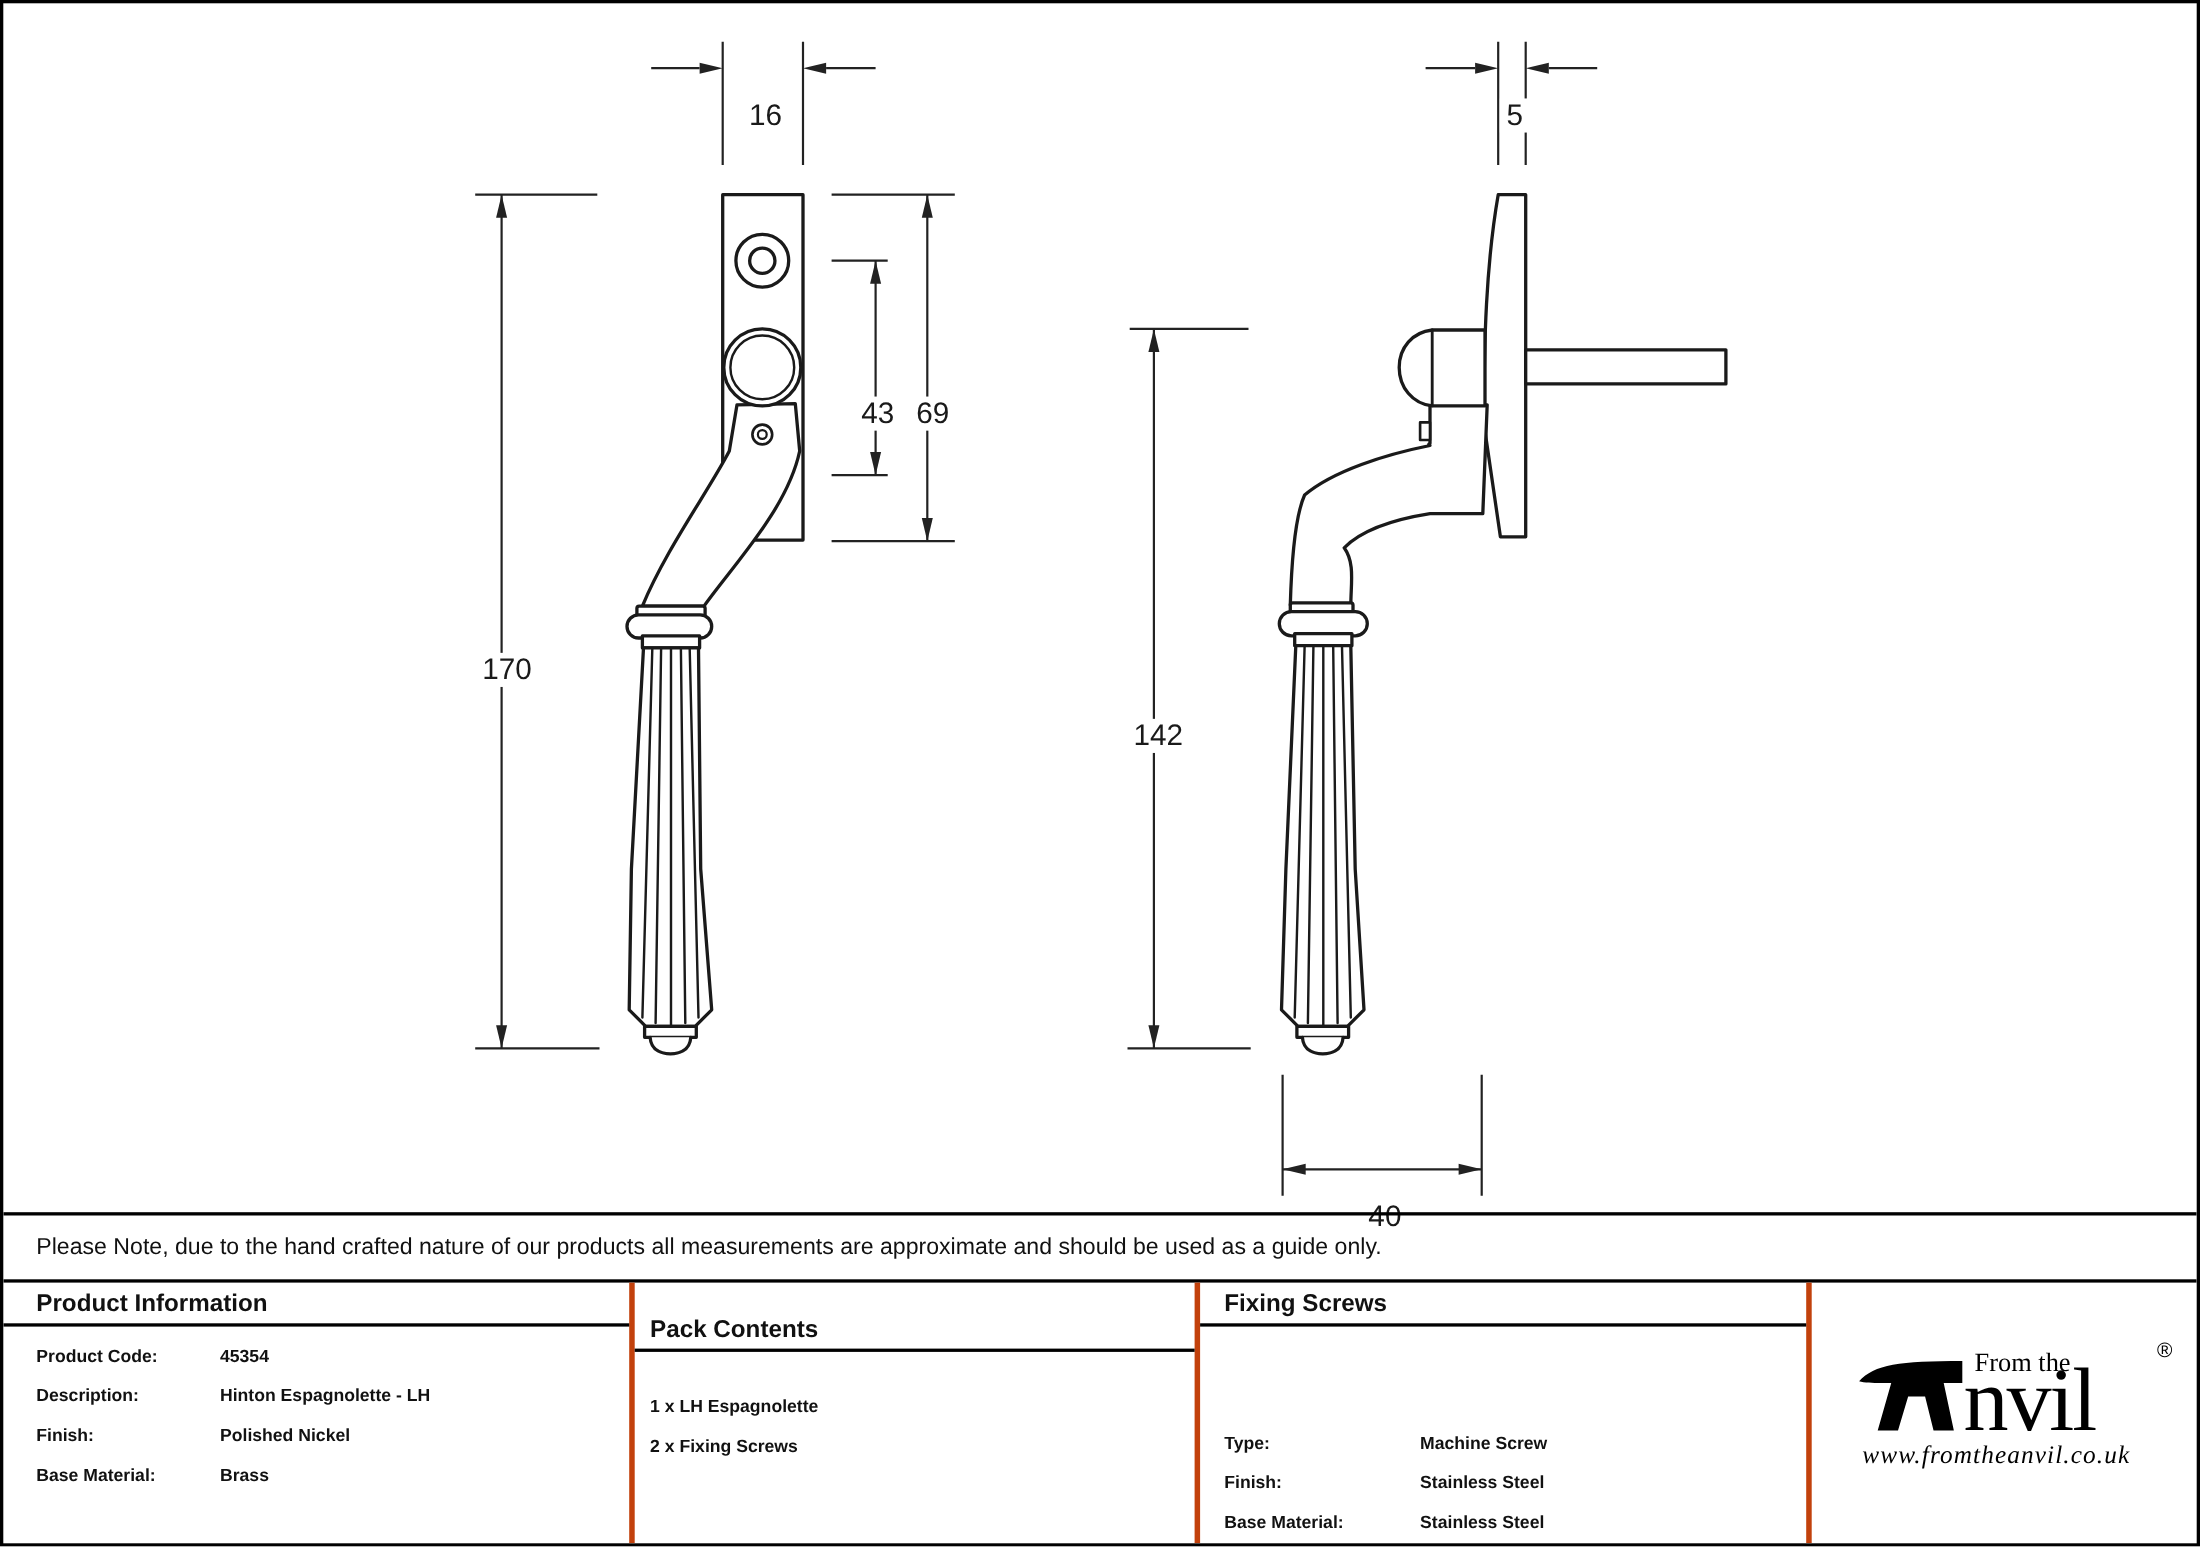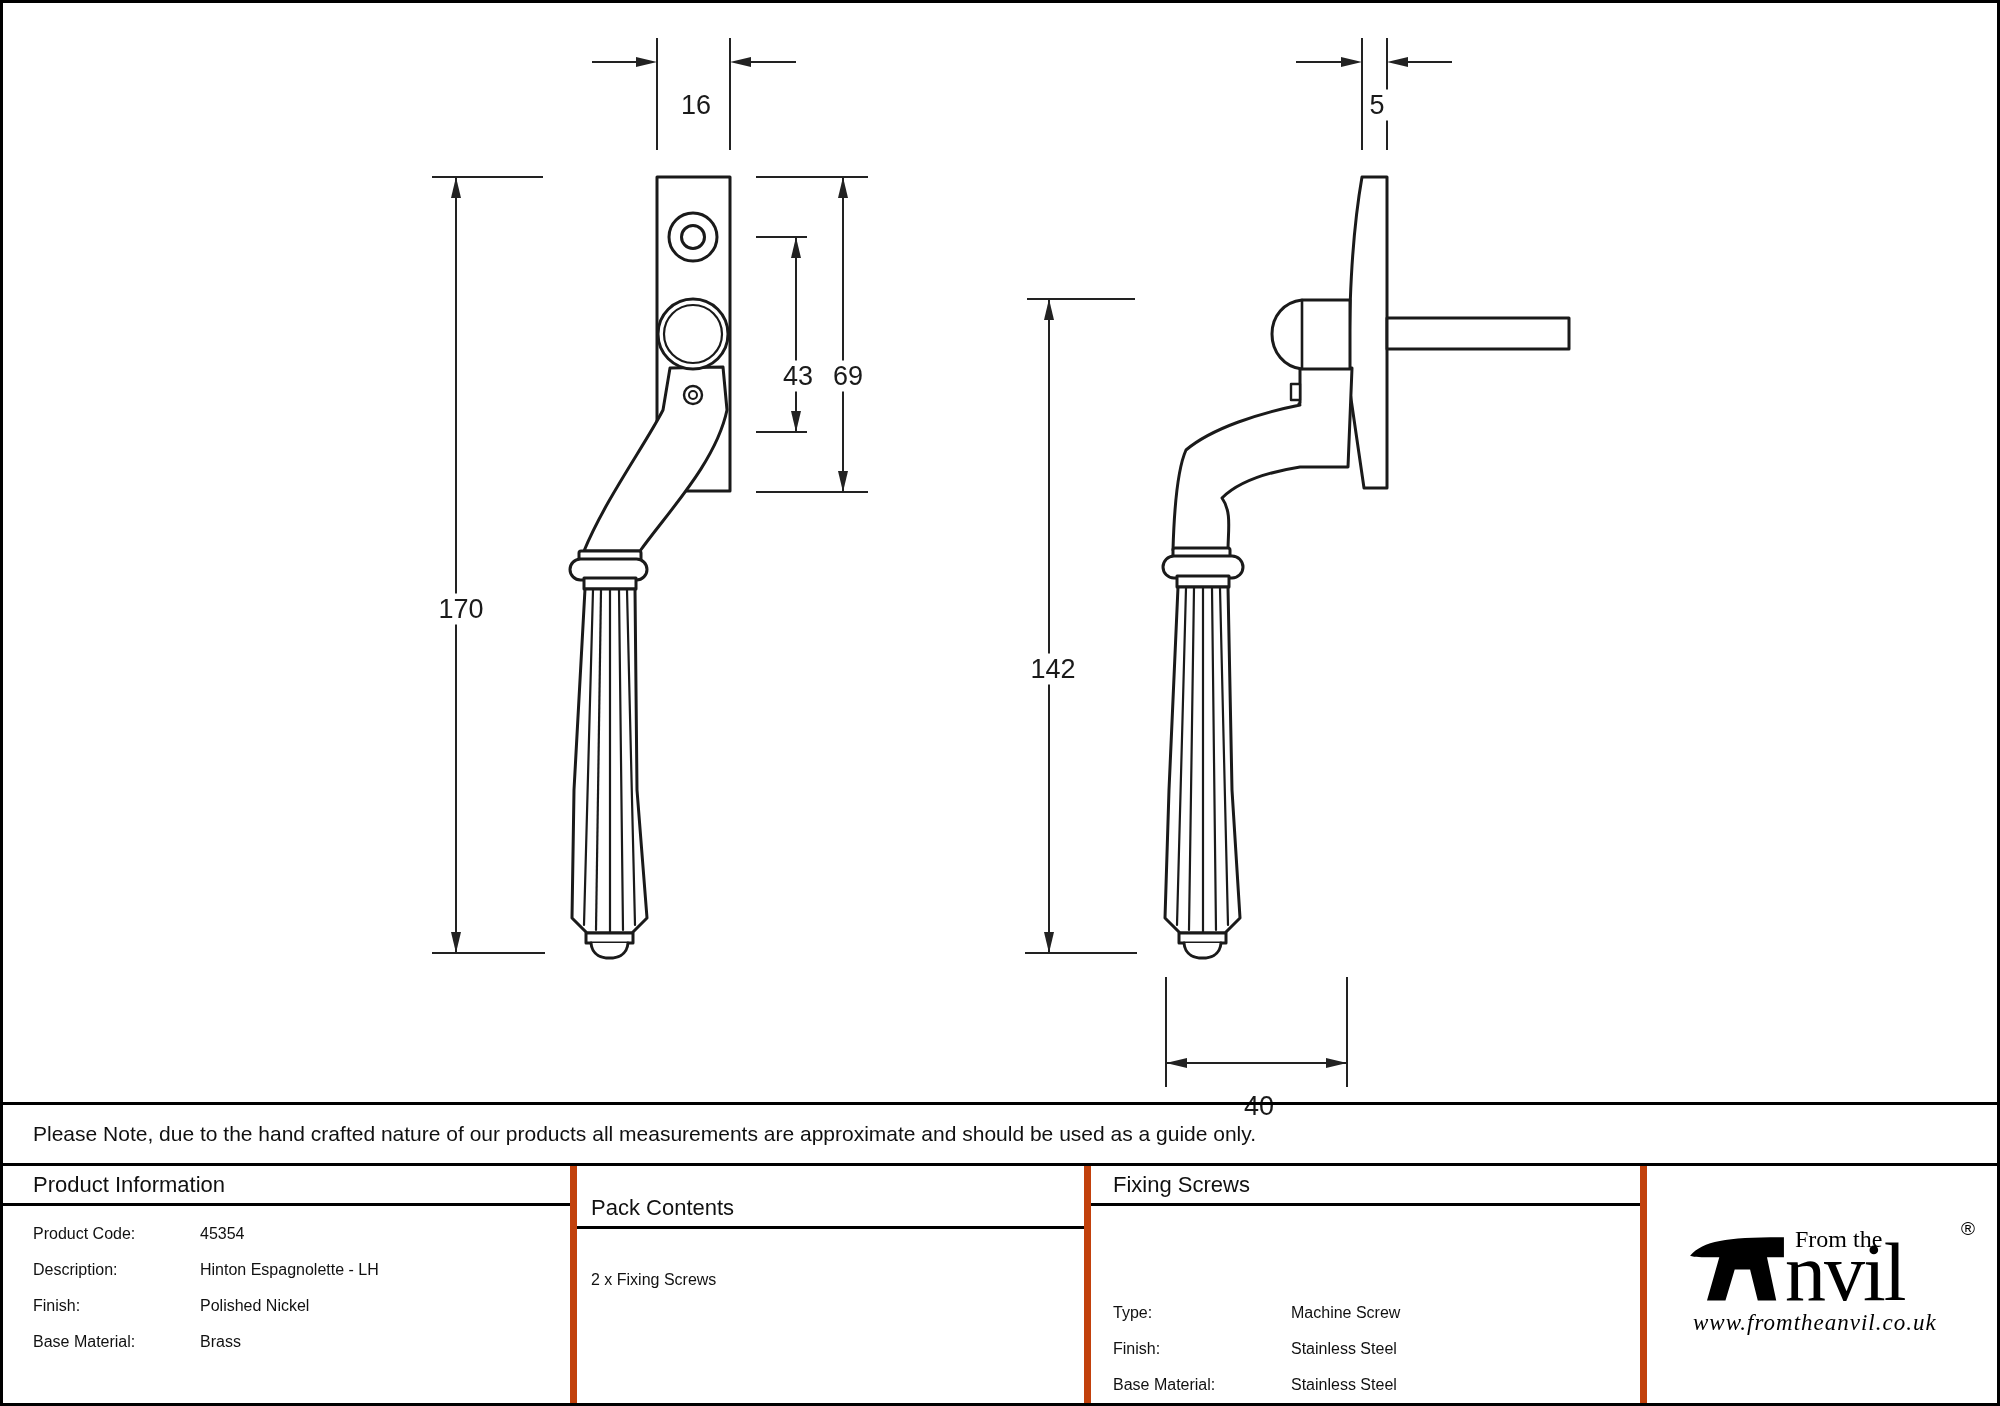--- a/index.html
+++ b/index.html
@@ -11,21 +11,21 @@
   .drawing{position:absolute;left:-3px;top:-3px;width:2000px;height:1406px;}
   .dim{
     position:absolute;transform:translate(-50%,-50%);
     background:#fff;padding:0 6px;font-size:27px;color:#1a1a1a;white-space:nowrap;margin-top:40px;
   }
   
   .bottom{position:absolute;left:0;right:0;top:1099px;bottom:0;border-top:3px solid #000;display:flex;flex-direction:column;}
   .note-row{height:58px;display:flex;align-items:center;padding-left:30px;font-size:21px;}
   .grid{flex:1;border-top:3px solid #000;display:flex;min-height:0;}
   .col{display:flex;flex-direction:column;box-sizing:border-box;}
-  .col-b{border-right:7px solid #c2410c;}
+  .col-b{border-right:5px solid #c2410c;font-weight:bold;}
   .col1{width:574px;}
   .col2{width:514px;}
   .col3{width:556px;justify-content:space-between;}
   .col4{flex:1;}
   .col-header{height:37px;border-bottom:3px solid #000;display:flex;align-items:center;font-size:22px;flex:0 0 auto;}
   .col1 .col-header,.col1 .col-body{padding-left:30px;}
   .col2 .col-header,.col2 .col-body{padding-left:14px;margin-top:23px;}
   .col3 .col-header,.col3 .col-body{padding-left:22px;}
   .col-body{padding-top:10px;font-size:16px;line-height:36px;}
   .kv{display:flex;}
@@ -180,20 +180,21 @@
           <div class="kv">
             <span class="kv-label">Base Material:</span>
             <span class="kv-value">Brass</span>
           </div>
         </div>
       </div>
 
       <div class="col col-b col2">
         <div class="col-header">Pack Contents</div>
         <div class="col-body">
+          <div>1 x LH Espagnolette</div>
           <div>2 x Fixing Screws</div>
         </div>
       </div>
 
       <div class="col col-b col3">
         <div class="col-header">Fixing Screws</div>
         <div class="col-body">
           <div class="kv">
             <span class="kv-label">Type:</span>
             <span class="kv-value">Machine Screw</span>

